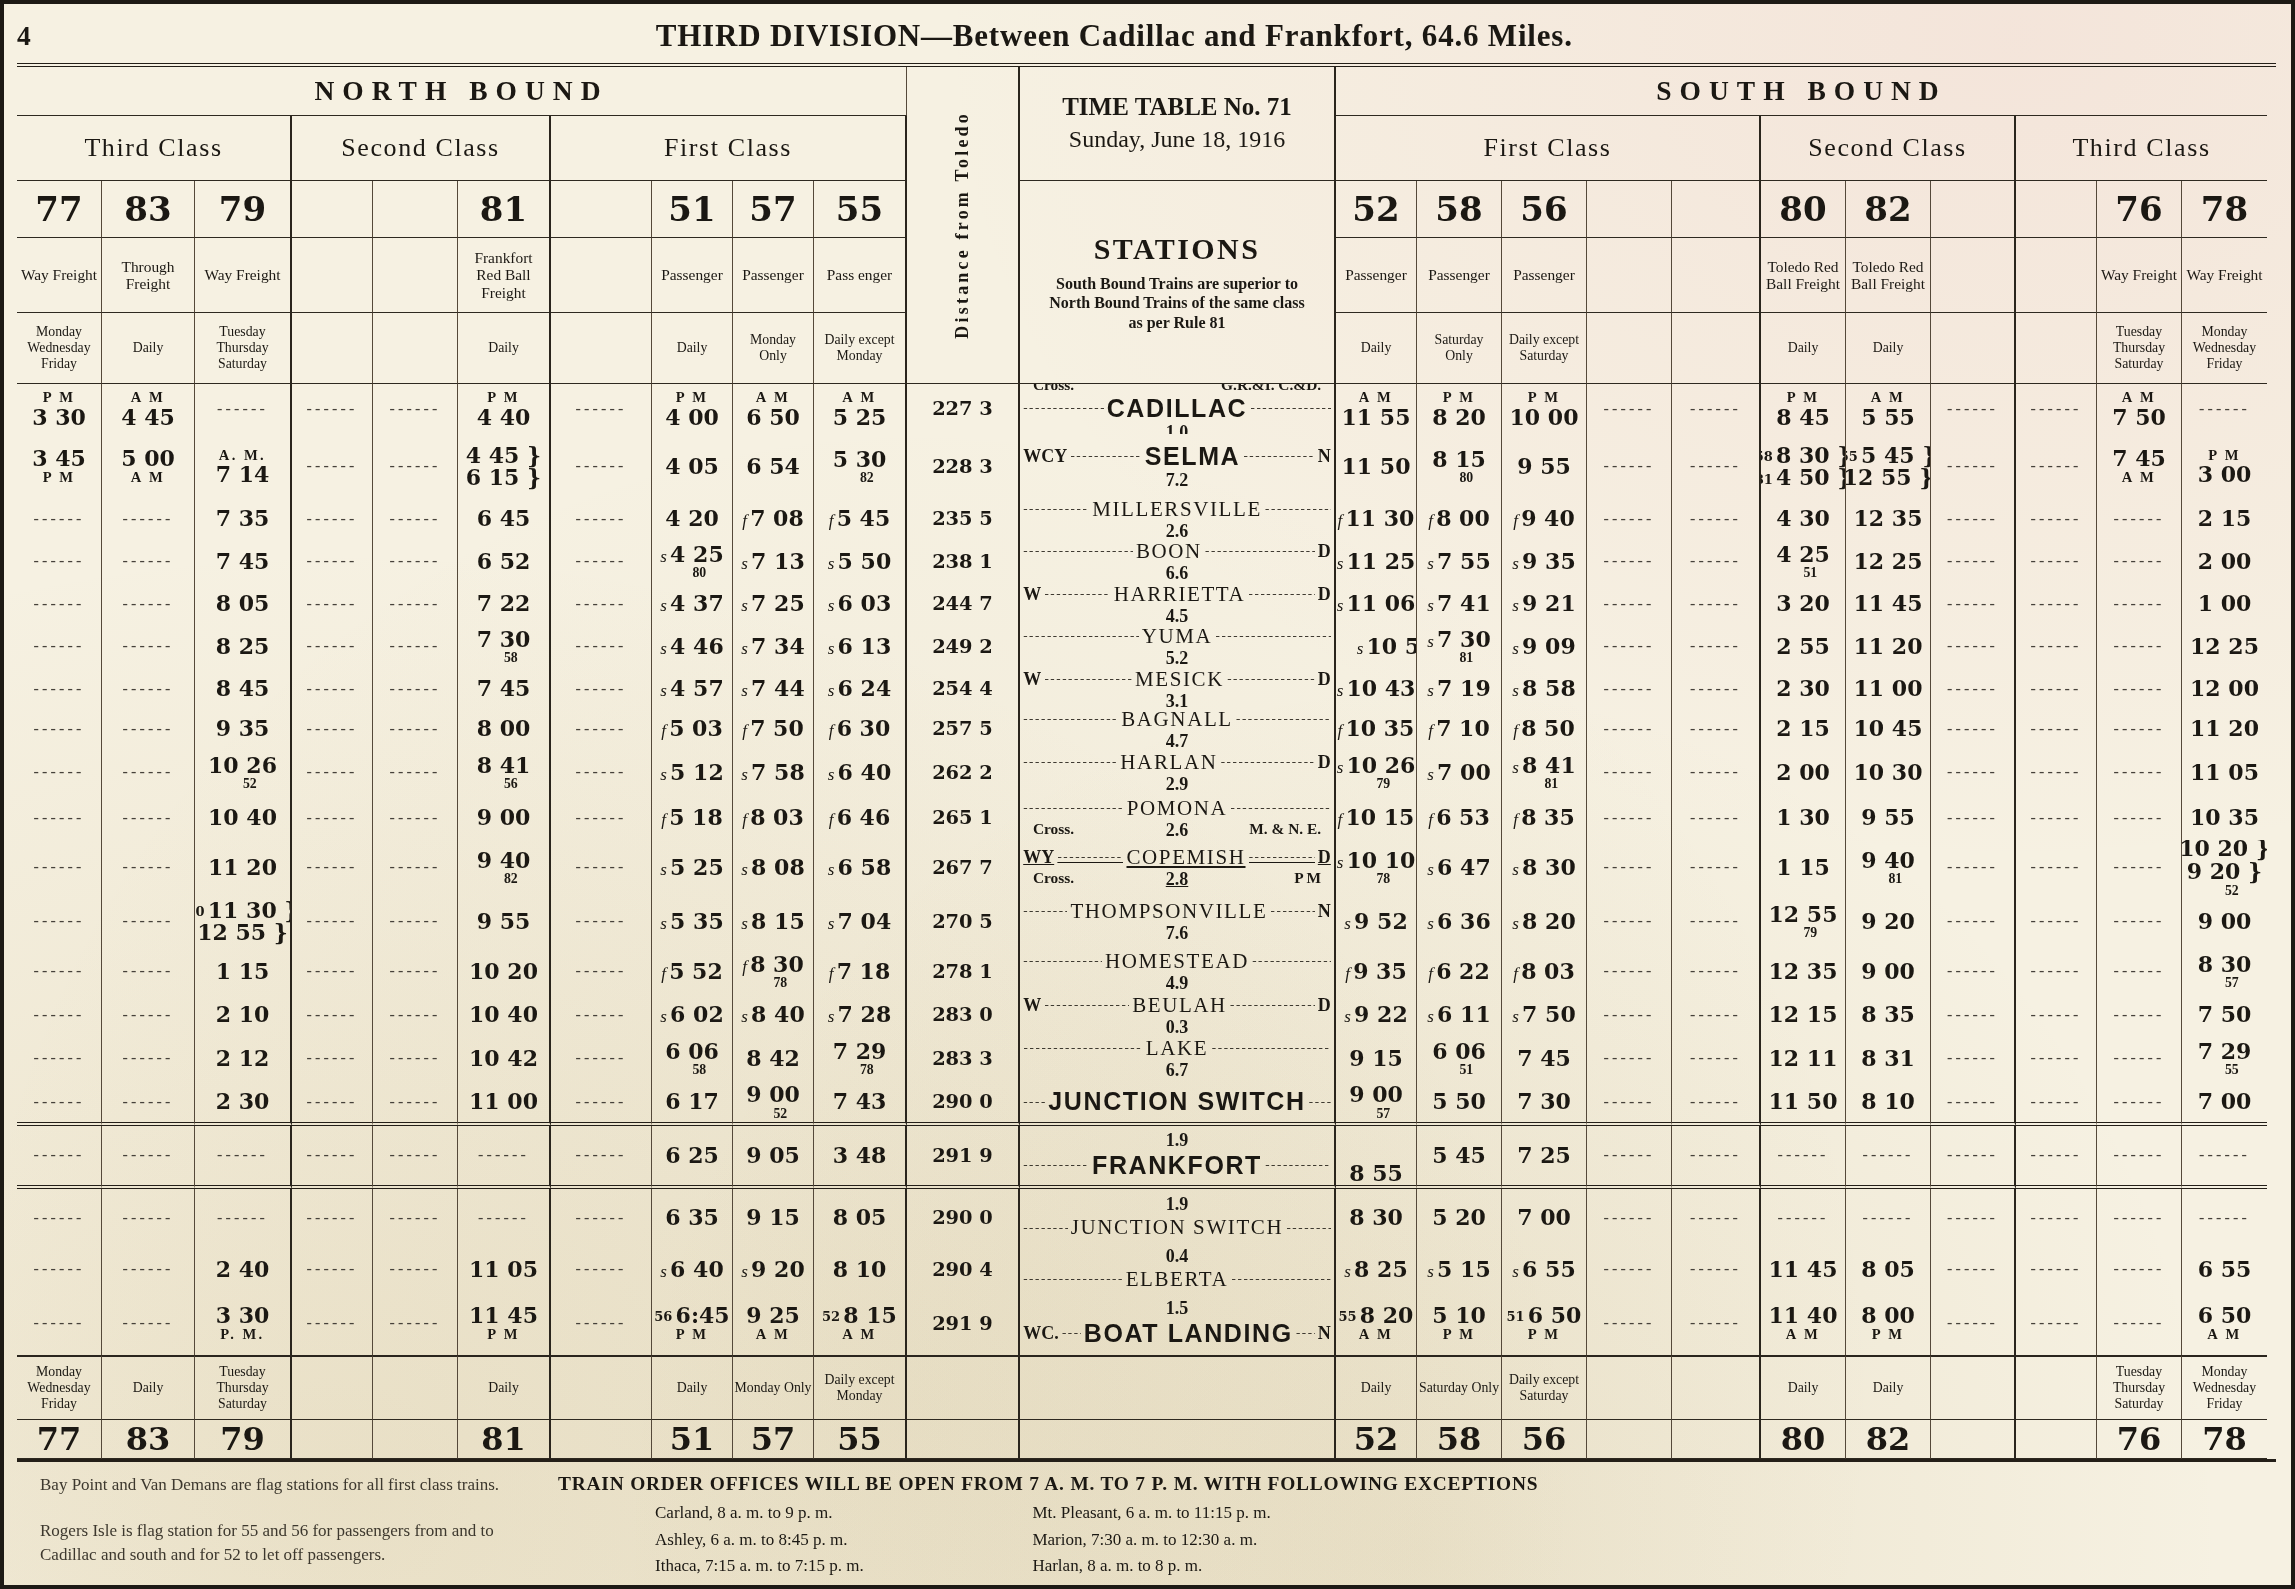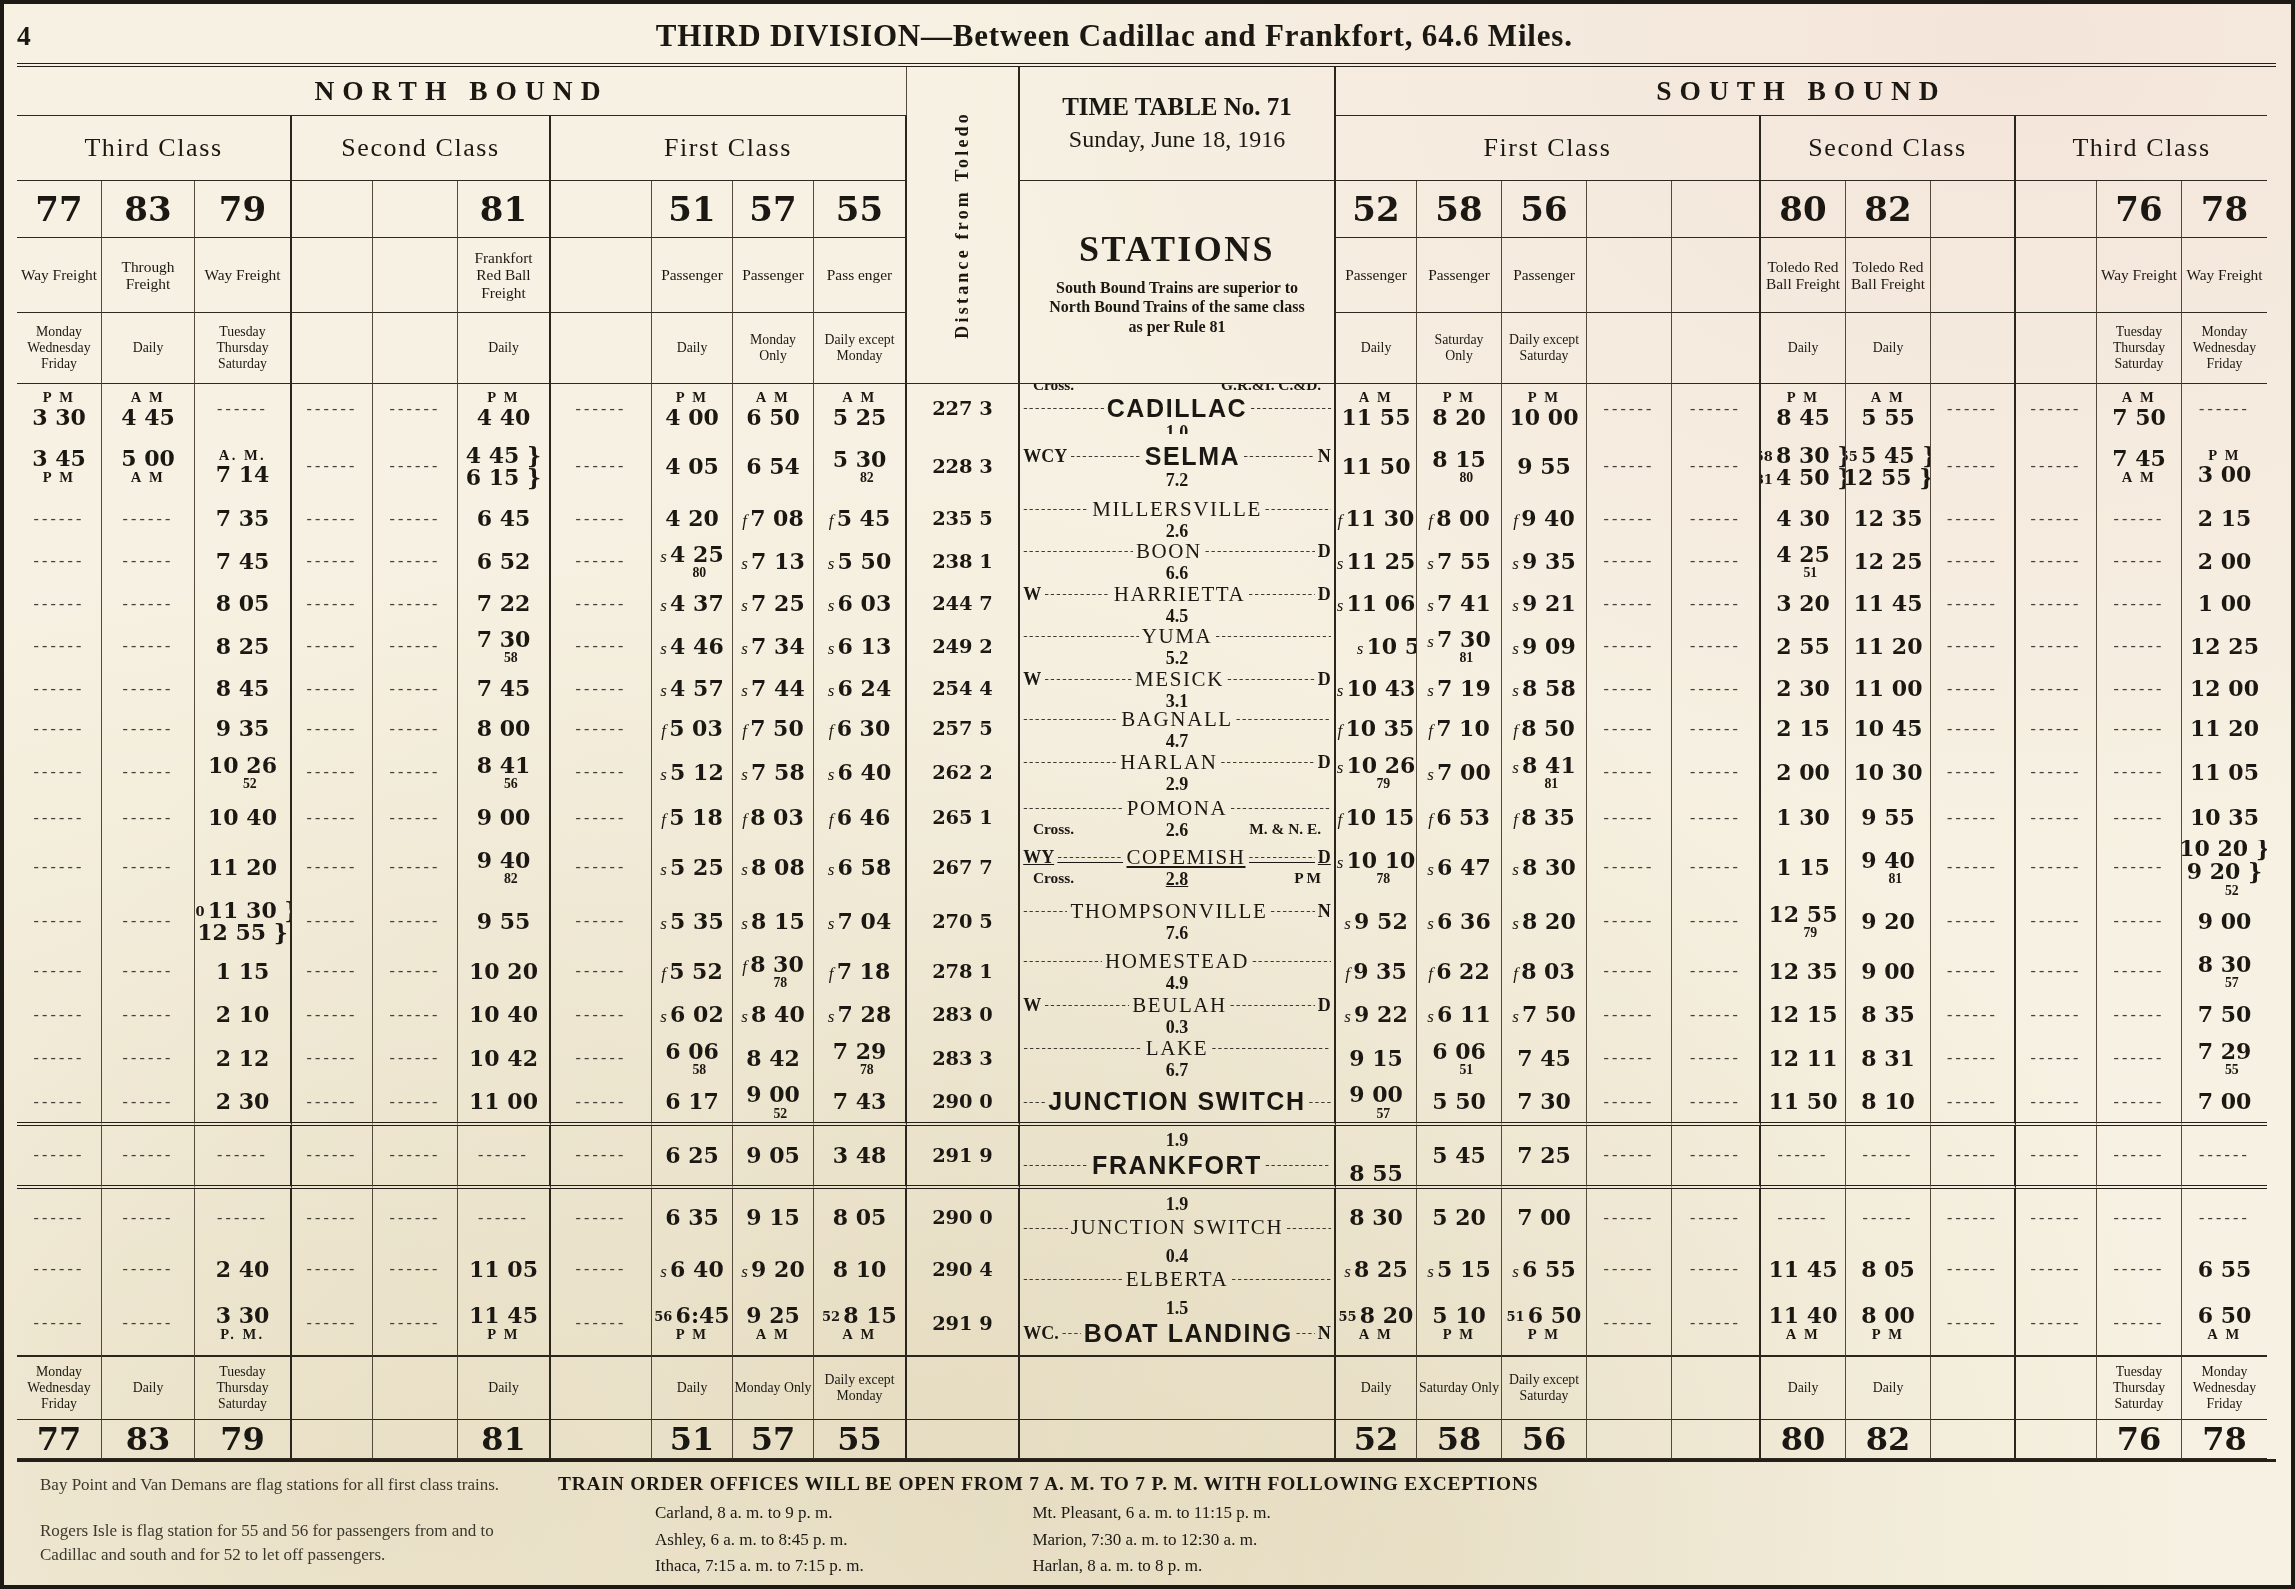--- a/index.html
+++ b/index.html
@@ -30,21 +30,21 @@
   .dir{font-size:27.5px;font-weight:600;letter-spacing:8px;}
   .cls{font-size:26px;letter-spacing:1.6px;}
   .num{font-size:34px;font-weight:700;font-family:"DejaVu Serif",serif;}
   .typ{font-size:15.4px;line-height:1.12;padding:1.6px 3.2px;}
   .day{font-size:13.8px;line-height:1.15;padding:1.6px 2.4px;}
   .vwrap{display:flex;align-items:center;justify-content:center;}
   .vlab{writing-mode:vertical-rl;transform:rotate(180deg);font-size:18px;font-weight:600;letter-spacing:3.2px;}
   .stblock{justify-content:center;gap:4.9px;}
   .ttno{font-size:25px;font-weight:700;}
   .ttdate{font-size:24px;}
-  .stname{font-size:36px;font-weight:700;letter-spacing:2.4px;margin-bottom:3.2px;}
+  .stname{font-size:30px;font-weight:700;letter-spacing:2.4px;margin-bottom:3.2px;}
   .stnote{font-size:16px;font-weight:700;line-height:1.2;padding:0 21px;}
   
   .bc{display:flex;flex-direction:column;align-items:center;justify-content:center;text-align:center;}
   .bc .t{font-size:22px;font-weight:700;font-family:"DejaVu Serif",serif;line-height:1.04;white-space:nowrap;}
   .bc .flag{font-style:italic;font-weight:400;font-size:17px;font-family:"Liberation Serif",serif;margin-right:3.2px;}
   .bc .spre{font-size:13px;font-weight:700;margin-right:3.2px;vertical-align:1.6px;}
   .bc .sub{font-size:13.8px;font-weight:700;line-height:1;margin-top:0.8px;padding-left:14.6px;}
   .bc .mer{font-size:14.6px;font-weight:600;letter-spacing:2.4px;line-height:1.15;}
   .dash{font-size:16px;letter-spacing:3.2px;color:#46413a;white-space:nowrap;}
   .distv{font-size:19.4px;font-weight:600;font-family:"DejaVu Serif",serif;}

